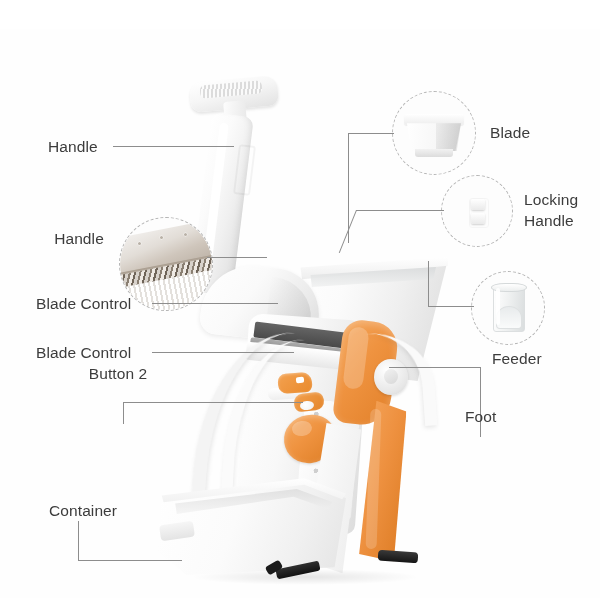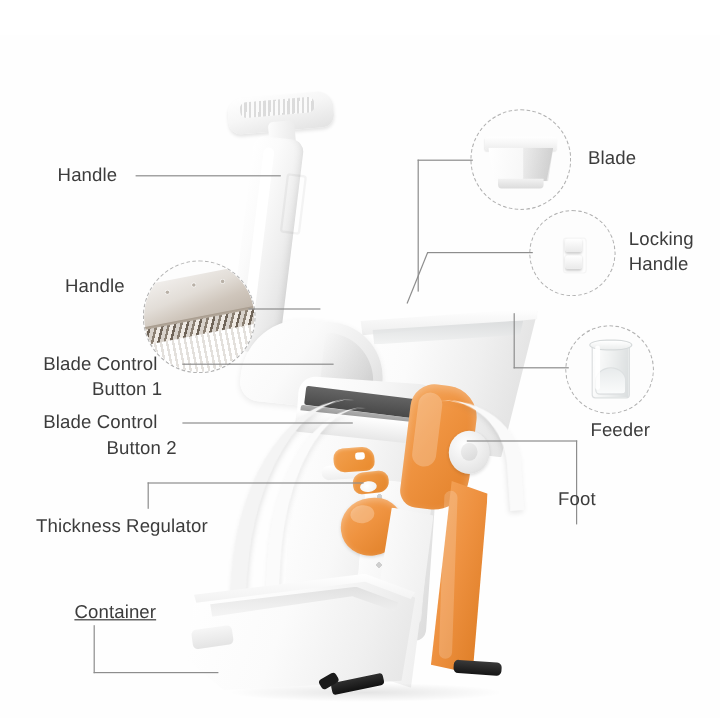--- a/index.html
+++ b/index.html
@@ -399,28 +399,26 @@
   <div class="ln v" style="left:428px;top:232px;height:46px;"></div>
 
   <div class="ln h" style="left:389px;top:338px;width:92px;"></div>
   <div class="ln v" style="left:480px;top:338px;height:70px;"></div>
 
   <div class="lbl" style="left:48px;top:108px;">Handle</div>
 
   <div class="lbl c" style="left:40px;top:200px;width:78px;">Handle</div>
 
   <div class="lbl" style="left:36px;top:265px;">Blade Control</div>
-  <div class="lbl c" style="left:36px;top:286px;width:140px;">Button 1</div>
 
   <div class="lbl" style="left:36px;top:314px;">Blade Control</div>
   <div class="lbl c" style="left:48px;top:335px;width:140px;">Button 2</div>
 
-  <div class="lbl" style="left:30px;top:400px;">Thickness Regulator</div>
-
-  <div class="lbl" style="left:62px;top:472px;text-decoration:underline;">Container</div>
+
+  <div class="lbl" style="left:49px;top:472px;">Container</div>
 
   <div class="lbl" style="left:490px;top:94px;">Blade</div>
 
   <div class="lbl" style="left:524px;top:161px;">Locking</div>
   <div class="lbl" style="left:524px;top:182px;">Handle</div>
 
   <div class="lbl" style="left:492px;top:320px;">Feeder</div>
 
   <div class="lbl" style="left:465px;top:378px;text-align:center;">Foot</div>
 

